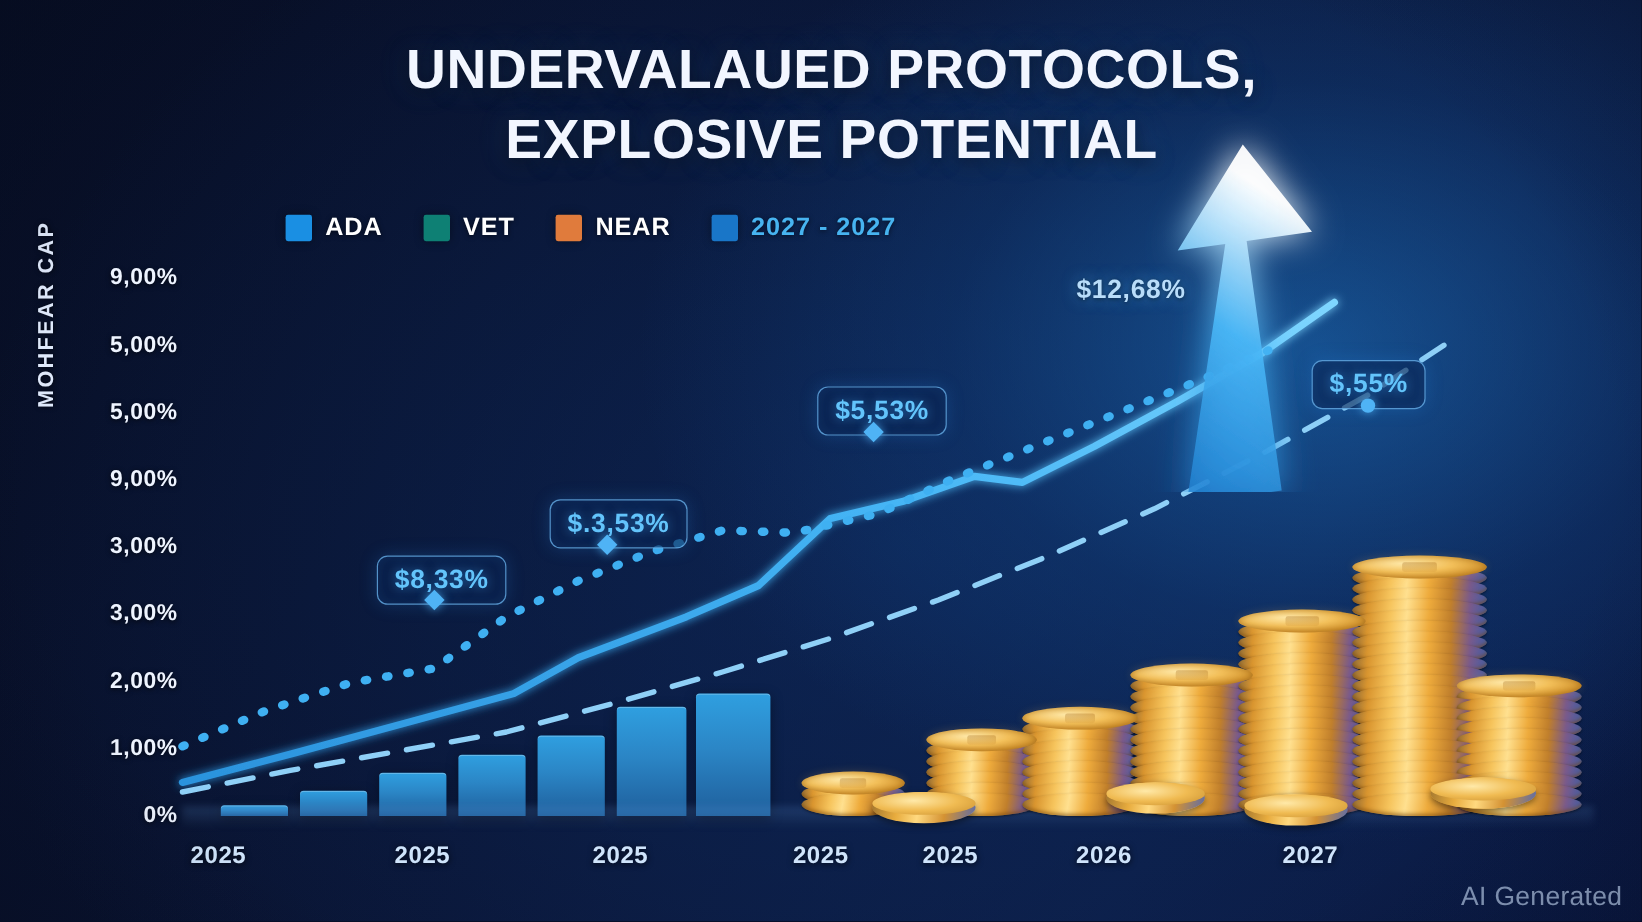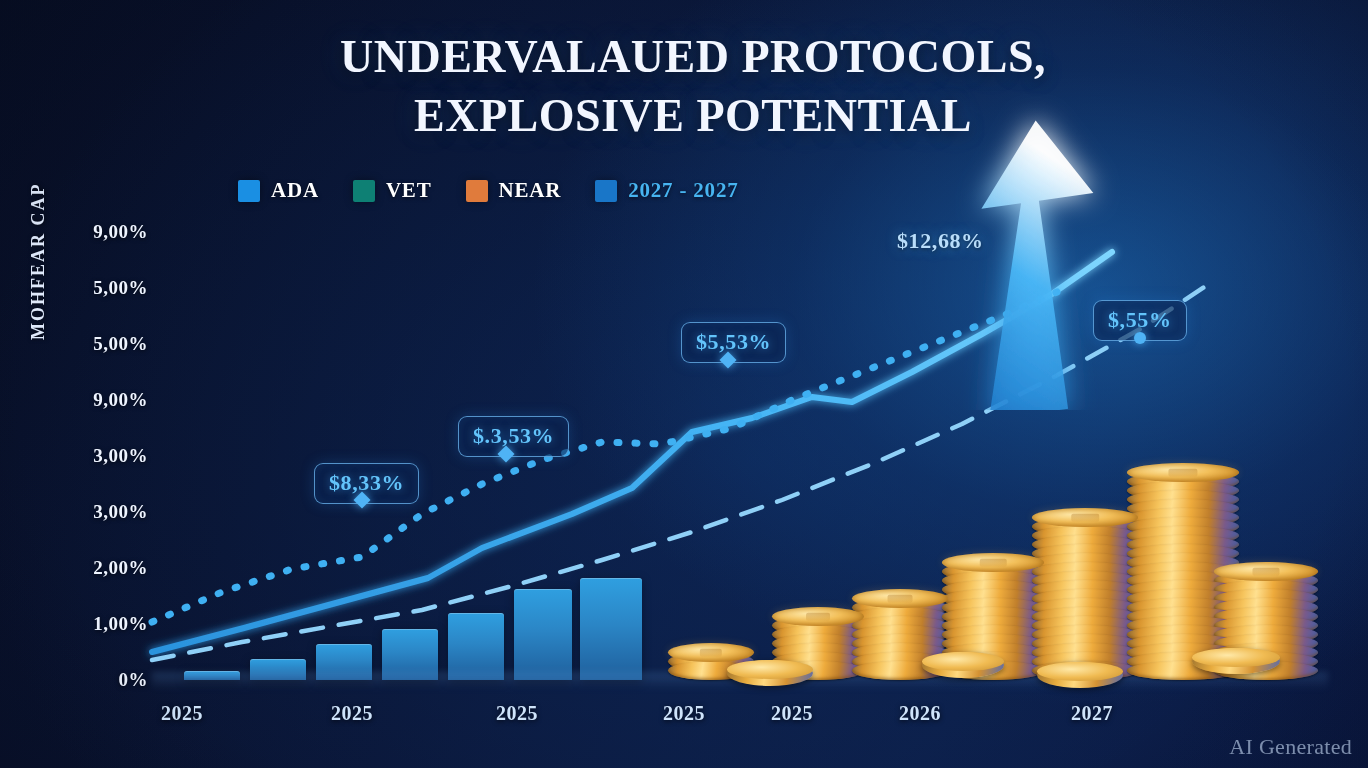--- a/index.html
+++ b/index.html
@@ -4,21 +4,21 @@
 <style>
   html, body {
     margin: 0; padding: 0;
     background: #060d20;
   }
   #stage {
     position: relative;
     width: 1368px;
     height: 768px;
     overflow: hidden;
-    font-family: Liberation Serif, serif;
+    font-family: Liberation Sans, sans-serif;
     background:
       radial-gradient(ellipse 900px 620px at 78% 40%, rgba(26,120,200,0.55) 0%, rgba(17,70,140,0.30) 38%, rgba(10,25,62,0.0) 72%),
       radial-gradient(ellipse 520px 420px at 100% 30%, rgba(12,60,120,0.45) 0%, rgba(10,25,62,0) 70%),
       linear-gradient(115deg, #070f26 0%, #0a1433 40%, #0b1a3d 68%, #0d2characters 100%),
       #0a1433;
     background-color: #0a1433;
   }
   
   #stage { background-color:#0a1433; }
 

